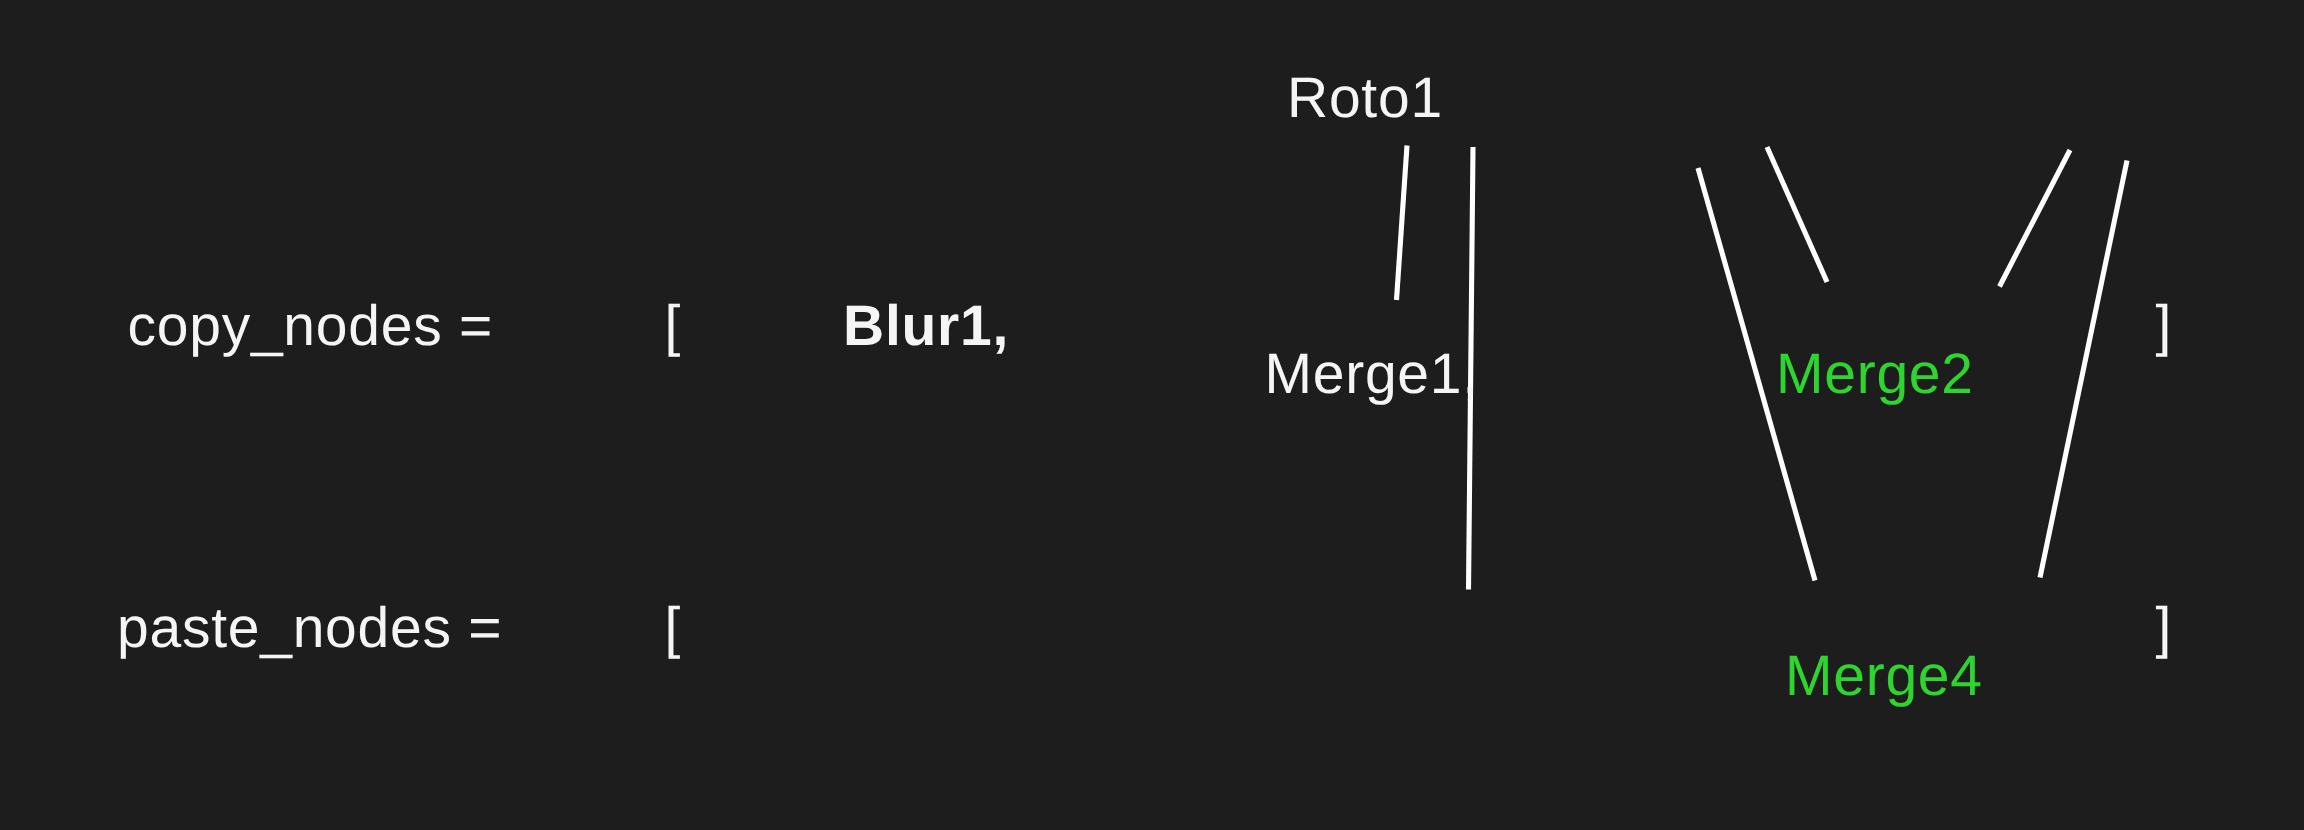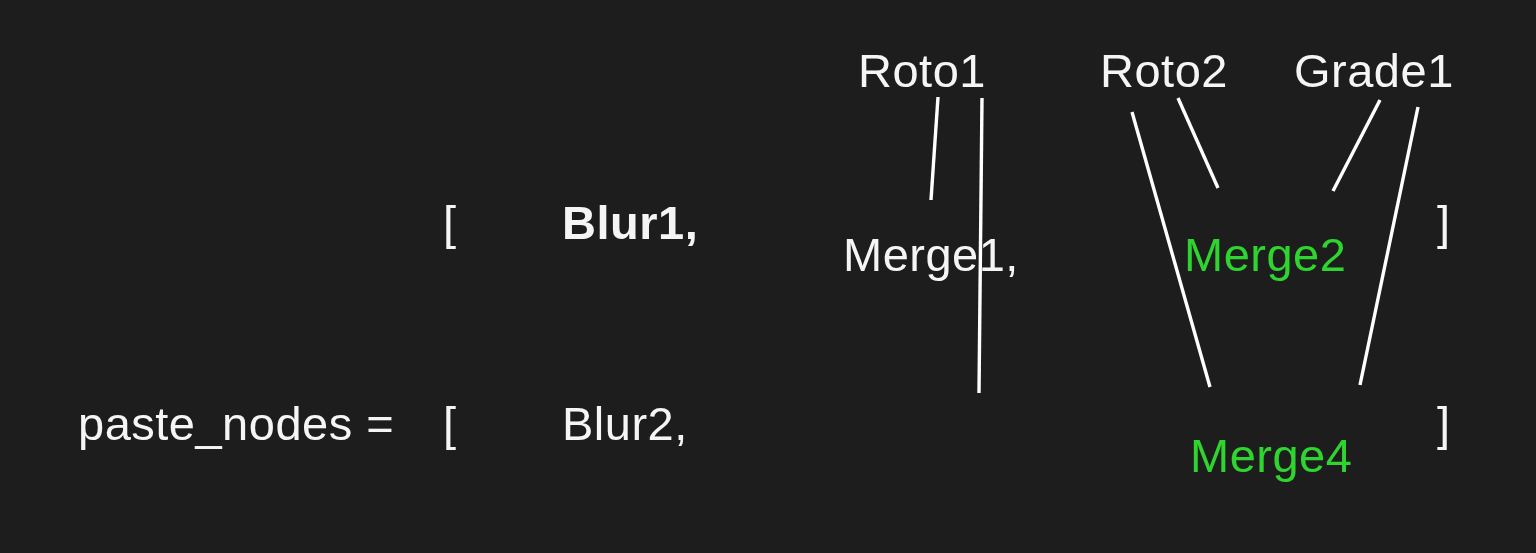--- a/index.html
+++ b/index.html
@@ -12,21 +12,21 @@
   .canvas{
     position:relative;
     width:1536px;
     height:553px;
     background:var(--bg);
     font-family:"Liberation Sans", sans-serif;
     overflow:hidden;
   }
   .tok{
     position:absolute;
-    font-size:47px;
+    font-size:38px;
     line-height:1.12;
     color:var(--fg);
     white-space:pre;
     letter-spacing:0.5px;
   }
   .green{color:var(--hl);margin-top:32px;}
   svg.lines{
     position:absolute;
     left:0;top:0;
     width:1536px;height:553px;
@@ -46,28 +46,26 @@
   <svg class="lines" viewBox="0 0 1536 553">
       <line x1="938" y1="97" x2="931" y2="200"></line>
       <line x1="982" y1="98" x2="979" y2="393"></line>
       <line x1="1178" y1="98" x2="1218" y2="188"></line>
       <line x1="1132" y1="112" x2="1210" y2="387"></line>
       <line x1="1380" y1="100" x2="1333" y2="191"></line>
       <line x1="1418" y1="107" x2="1360" y2="385"></line>
     </svg>
 
   <span class="tok" style="left:858px;  top:45px;">Roto1</span>
-  <span class="tok" style="left:1100px; top:45px;">Roto2</span>
-  <span class="tok" style="left:1294px; top:45px;">Grade1</span>
 
+  <span class="tok" style="left:85px;   top:197px;">copy_nodes =</span>
   <span class="tok" style="left:443px;  top:197px;">[</span>
   <span class="tok" style="left:562px;  top:197px;font-weight:bold;">Blur1,</span>
   <span class="tok" style="left:843px;  top:197px;margin-top:32px;">Merge1,</span>
   <span class="tok green" style="left:1184px; top:197px;">Merge2</span>
   <span class="tok" style="left:1437px; top:197px;">]</span>
 
   <span class="tok" style="left:78px;   top:398px;text-align:right;">paste_nodes =</span>
   <span class="tok" style="left:443px;  top:398px;">[</span>
-  <span class="tok" style="left:562px;  top:398px;">Blur2,</span>
   <span class="tok green" style="left:1190px; top:398px;text-align:center;">Merge4</span>
   <span class="tok" style="left:1437px; top:398px;">]</span>
 
 </div>
 
 </body></html>

